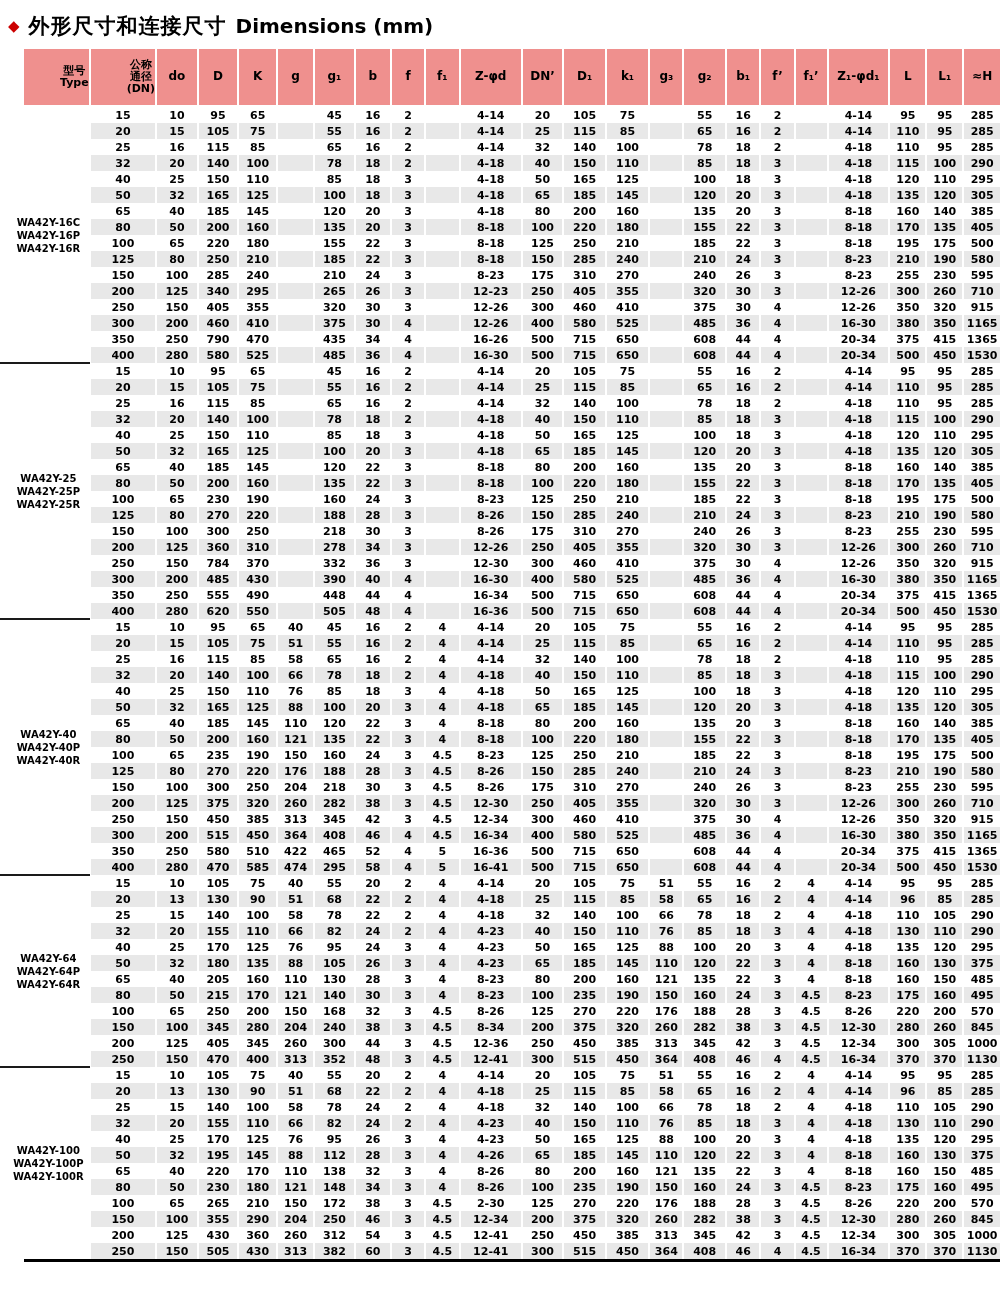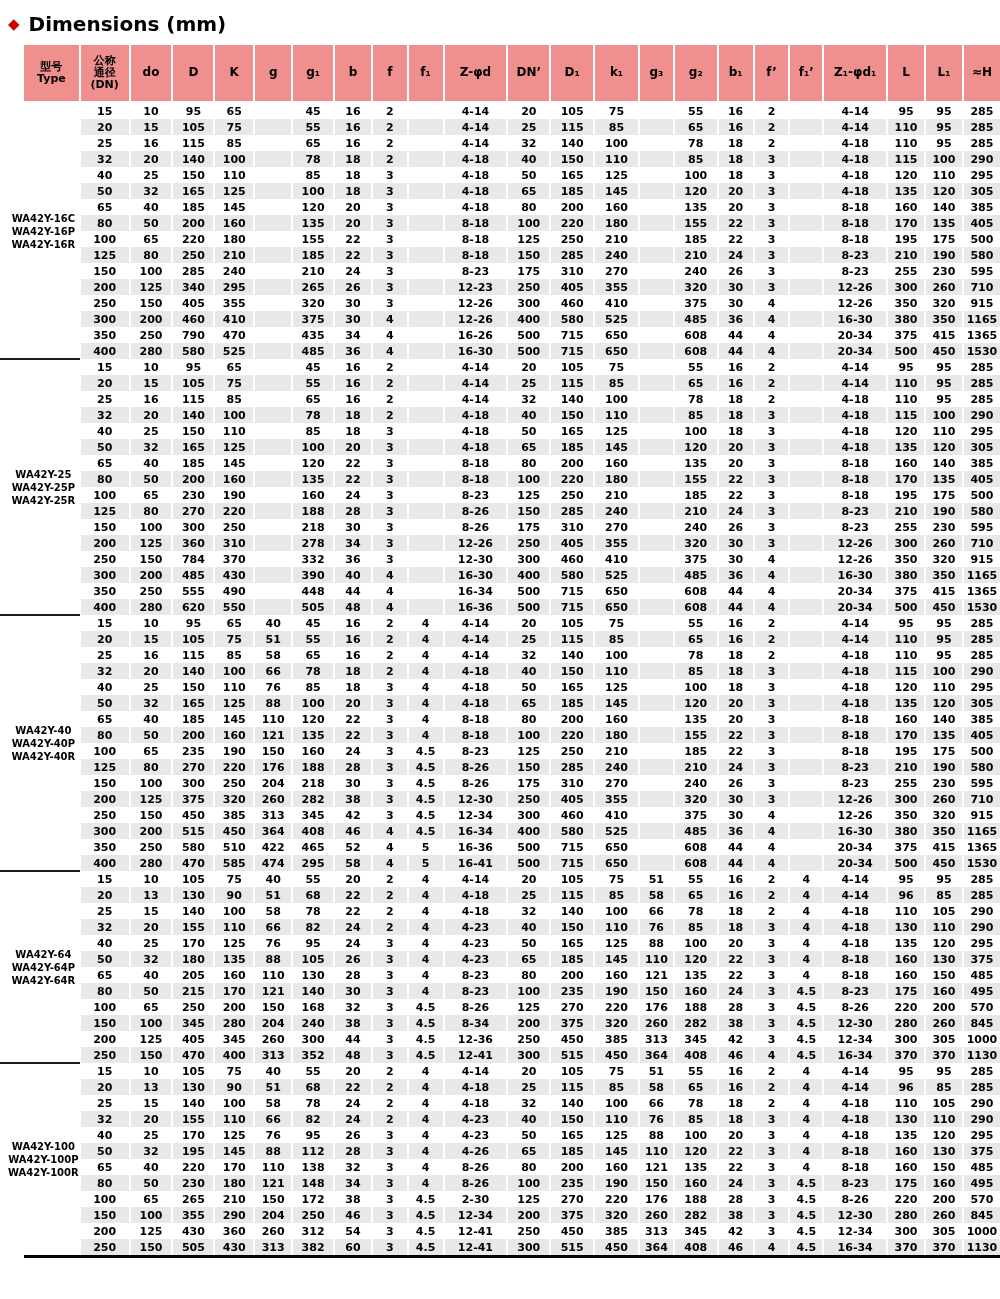--- a/index.html
+++ b/index.html
@@ -6,34 +6,35 @@
   body{width:1000px;height:1299px;font-family:"DejaVu Sans","Liberation Sans",sans-serif;color:#000;}
   .title-row{display:flex;align-items:center;gap:9px;padding:12px 0 9px 8px;}
   .diamond{font-size:15px;line-height:1;}
   .title-zh{font-size:21px;font-weight:bold;letter-spacing:1px;}
   .title-en{font-size:20px;font-weight:bold;}
   table{border-collapse:collapse;table-layout:fixed;margin-left:24px;border-bottom:3px solid #000;}
   th{background:var(--hdr,#ef908e);font-weight:bold;color:#000;vertical-align:middle;text-align:center;
      padding:0;border-right:2px solid #fff;border-bottom:2px solid #fff;height:56px;font-size:12px;line-height:1.12;}
   th:last-child{border-right:none;}
   th .hl{display:block;}
-  th .sm{font-size:11px;}
+  th .sm{font-size:11px;padding-left:36px;}
   td{font-size:11px;font-weight:bold;text-align:center;vertical-align:middle;height:16px;
      padding:0;border-right:2px solid #fff;white-space:nowrap;}
   td:last-child{border-right:none;}
   tr.odd td:not(.type){background:var(--stripe,#e8e8e8);}
   td.type{background:#fff;position:relative;text-align:center;vertical-align:middle;}
   .type-label{font-size:10px;font-weight:bold;margin-left:-16px;white-space:nowrap;line-height:1.3;}
   .group-sep{position:absolute;left:-24px;right:-1px;top:-1px;height:2px;background:#1a1a1a;}
 </style>
 </head>
 <body>
 
 <div class="title-row">
   <span class="diamond" style="color: rgb(204, 0, 0);">◆</span>
+  <span class="title-zh">外形尺寸和连接尺寸</span>
   <span class="title-en">Dimensions (mm)</span>
 </div>
 
 <table>
   <colgroup>
       <col style="width: 52px;">
       <col style="width: 50px;">
       <col style="width: 43px;">
       <col style="width: 42px;">
       <col style="width: 40px;">

